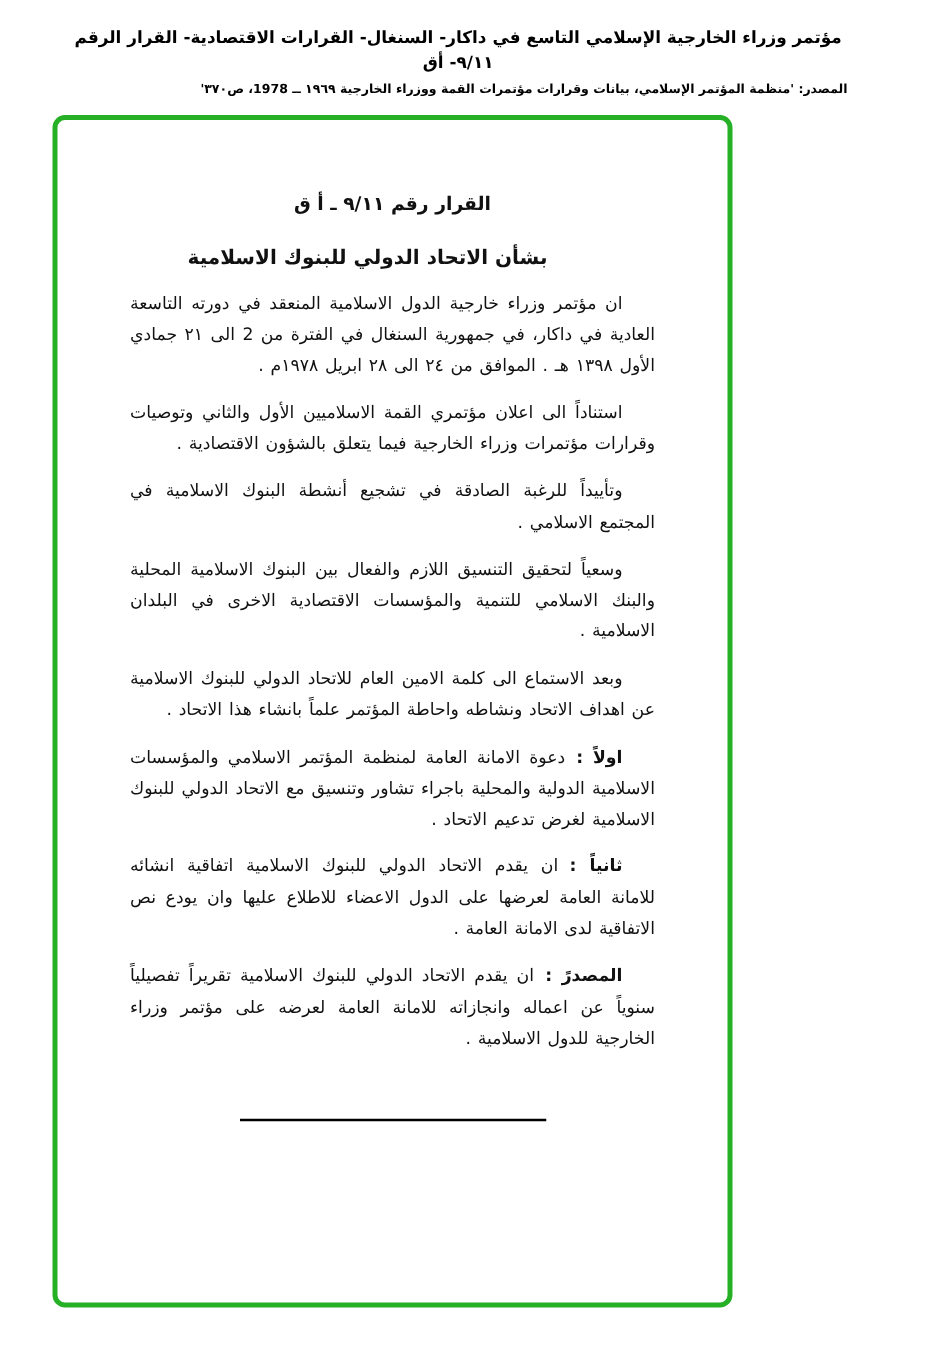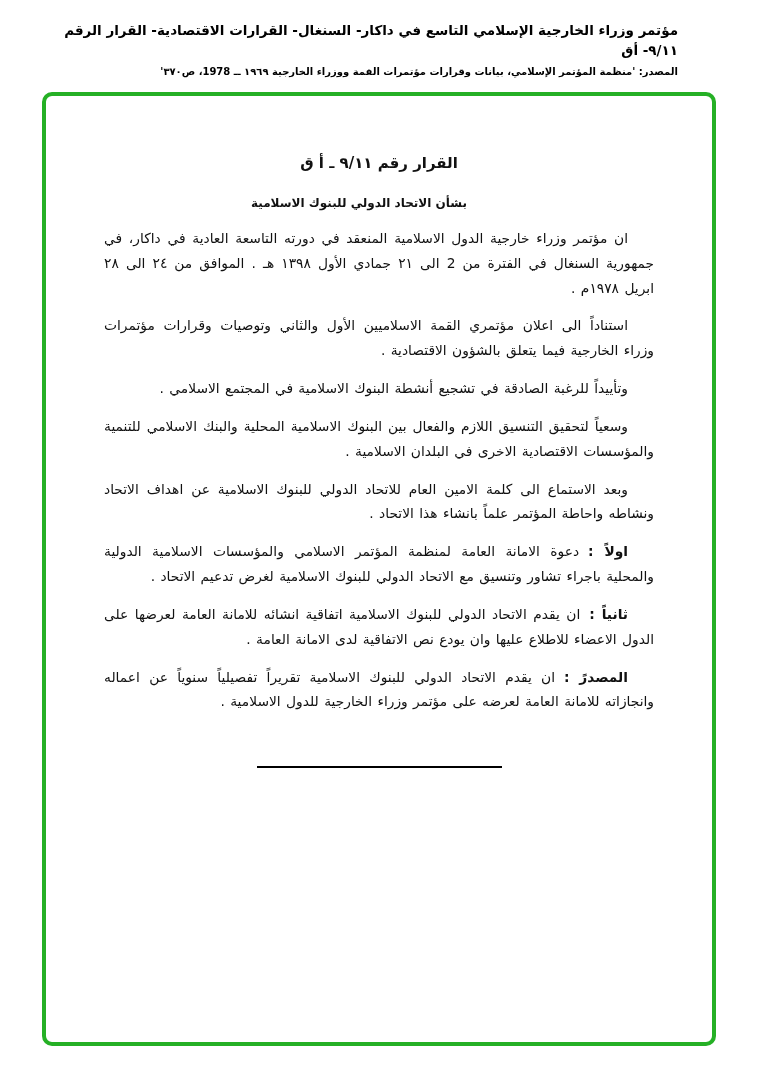--- a/index.html
+++ b/index.html
@@ -6,38 +6,38 @@
   body{
     width:758px;height:1078px;background:#ffffff;position:relative;
     font-family:"DejaVu Sans", sans-serif;direction:rtl;color:#111;
     overflow:hidden;
   }
   .header{
     padding:20px 80px 0 55px;
     text-align:right;
   }
   .header-line1{
-    font-weight:bold;font-size:13.5px;line-height:1.5;color:#000;
+    font-weight:bold;font-size:13.5px;line-height:1.5;color:#000;text-align:center;
   }
   .header-line2{
     font-weight:bold;font-size:10px;margin-top:5px;color:#000;
   }
   .frame{
-    position:absolute;left:42px;top:92px;width:674px;height:954px;
+    position:absolute;left:42px;top:92px;width:544px;height:954px;
     border:4px solid #25b025;border-radius:10px;box-sizing:border-box;
     background:#ffffff;overflow:hidden;
   }
   .content{
     padding:52px 58px 0 58px;font-size:13.8px;
   }
   .title{
     text-align:center;font-weight:bold;font-size:15px;margin:6px 0 0 0;
   }
   .subtitle{
-    text-align:center;font-weight:bold;font-size:12px;margin:24px 40px 16px 0;
+    text-align:center;font-weight:bold;font-size:16px;margin:24px 40px 16px 0;
   }
   p.para{
     text-align:justify;line-height:1.8;margin:13px 0;text-indent:26px;
     word-spacing:1px;
   }
   p.resolves{
     margin:14px 0 6px 0;text-indent:26px;line-height:1.8;
   }
   .term{
     font-weight:bold;margin-left:9px;white-space:nowrap;

